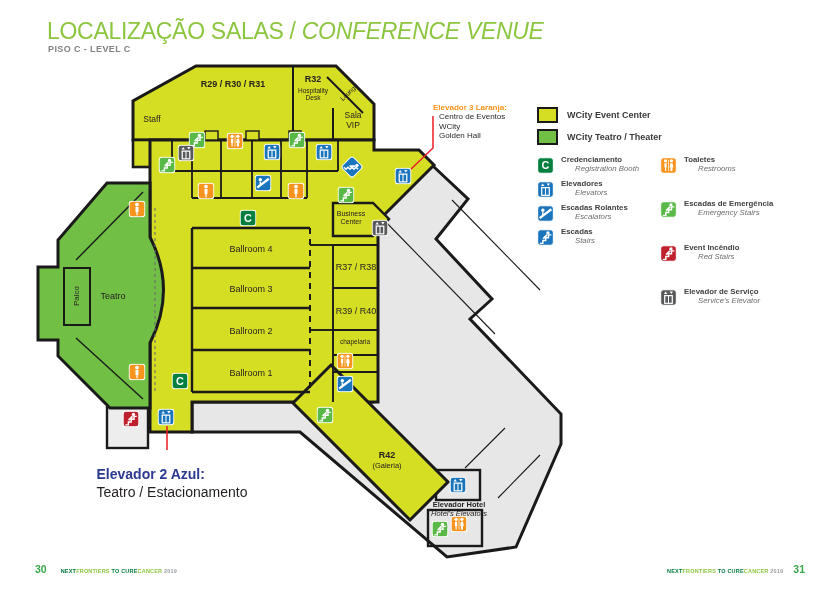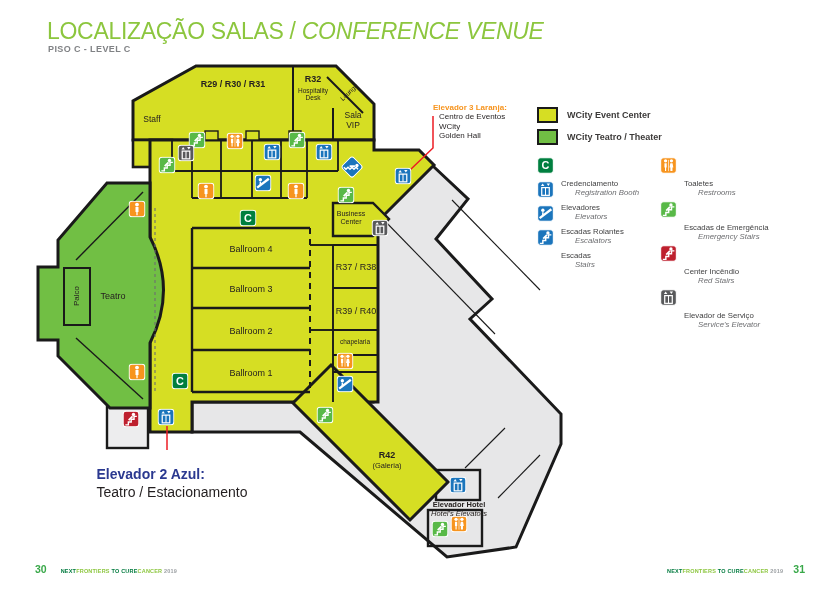--- a/index.html
+++ b/index.html
@@ -38,21 +38,21 @@
   .legend-area{display:flex;align-items:center;height:22px;}
   .legend-swatch{width:21px;height:16px;border:2px solid #1a1a1a;box-sizing:border-box;margin-right:9px;flex:0 0 auto;}
   .legend-area-label{font-size:9px;color:#3c3a39;font-weight:bold;}
   .legend-grid{display:flex;}
   .legend-col{display:flex;flex-direction:column;}
   .legend-col.c1{width:123px;}
   .legend-col.c2{width:169px;gap:20px;}
   .legend-item{display:flex;align-items:flex-start;margin-bottom:7px;height:17px;}
   .legend-item .licon{width:17px;height:17px;margin-right:7px;flex:0 0 auto;}
   .legend-item .ltxt{font-size:7.8px;line-height:1.15;margin-top:-1px;}
-  .legend-item .pt{color:#414142;font-weight:normal;margin-top:24px;}
+  .legend-item .pt{color:#414142;font-weight:bold;}
   .legend-item .en{color:#6d6e71;font-style:italic;margin-left:14px;}
 
   
   .footer-left{position:absolute;left:35px;top:563px;display:flex;align-items:baseline;}
   .footer-right{position:absolute;right:24px;top:563px;display:flex;align-items:baseline;}
   .page-num{font-size:10.5px;font-weight:bold;color:#39a849;}
   .brand{font-size:5.5px;font-weight:bold;letter-spacing:.2px;white-space:pre;}
   .footer-left .brand{margin-left:14px;}
   .footer-right .brand{margin-right:10px;}
 </style>
@@ -490,21 +490,21 @@
             </span>
           </div>
           <div class="legend-item">
             <span class="licon"><svg width="17" height="17" viewBox="0 0 18 18">
                 <rect x="0.7" y="0.7" width="16.6" height="16.6" rx="3" fill="#be202e" stroke="#ffffff" stroke-width="1.1"></rect>
                 <circle cx="11.6" cy="4.2" r="1.8" fill="#fff"></circle>
                 <line x1="10.6" y1="6.2" x2="6.6" y2="10.2" stroke="#fff" stroke-width="2"></line>
                 <polyline points="3,15.2 6.2,15.2 6.2,12.2 9.2,12.2 9.2,9.2 12.2,9.2 12.2,6.2 15.2,6.2" stroke="#fff" stroke-width="1.5" fill="none"></polyline>
               </svg></span>
             <span class="ltxt">
-              <div class="pt">Center Incêndio</div>
+              <div class="pt">Event Incêndio</div>
               <div class="en">Red Stairs</div>
             </span>
           </div>
           <div class="legend-item">
             <span class="licon"><svg width="17" height="17" viewBox="0 0 18 18">
                 <rect x="0.7" y="0.7" width="16.6" height="16.6" rx="3" fill="#58595b" stroke="#ffffff" stroke-width="1.1"></rect>
                 <polygon points="4.2,5.2 7.8,5.2 6,2.6" fill="#fff"></polygon>
                 <polygon points="10.2,2.6 13.8,2.6 12,5.2" fill="#fff"></polygon>
                 <rect x="5" y="7" width="8" height="8.2" fill="none" stroke="#fff" stroke-width="1.3"></rect>
                 <line x1="9" y1="7" x2="9" y2="15.2" stroke="#fff" stroke-width="1.1"></line>

